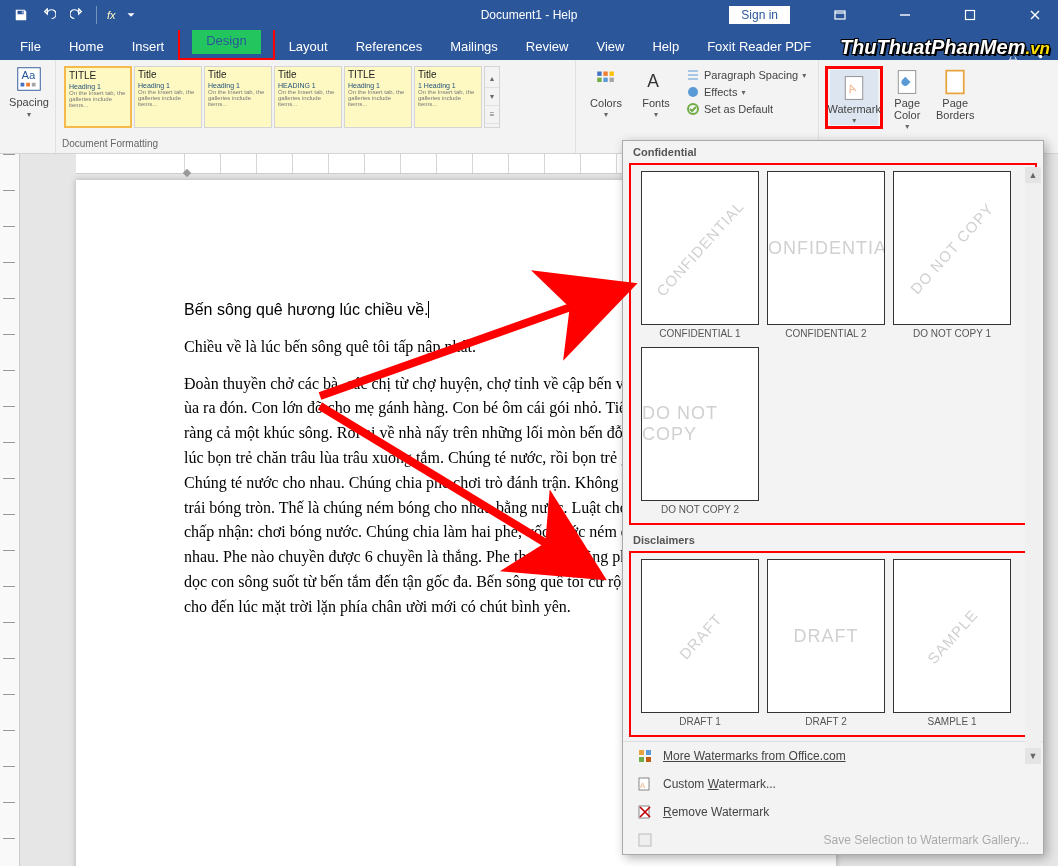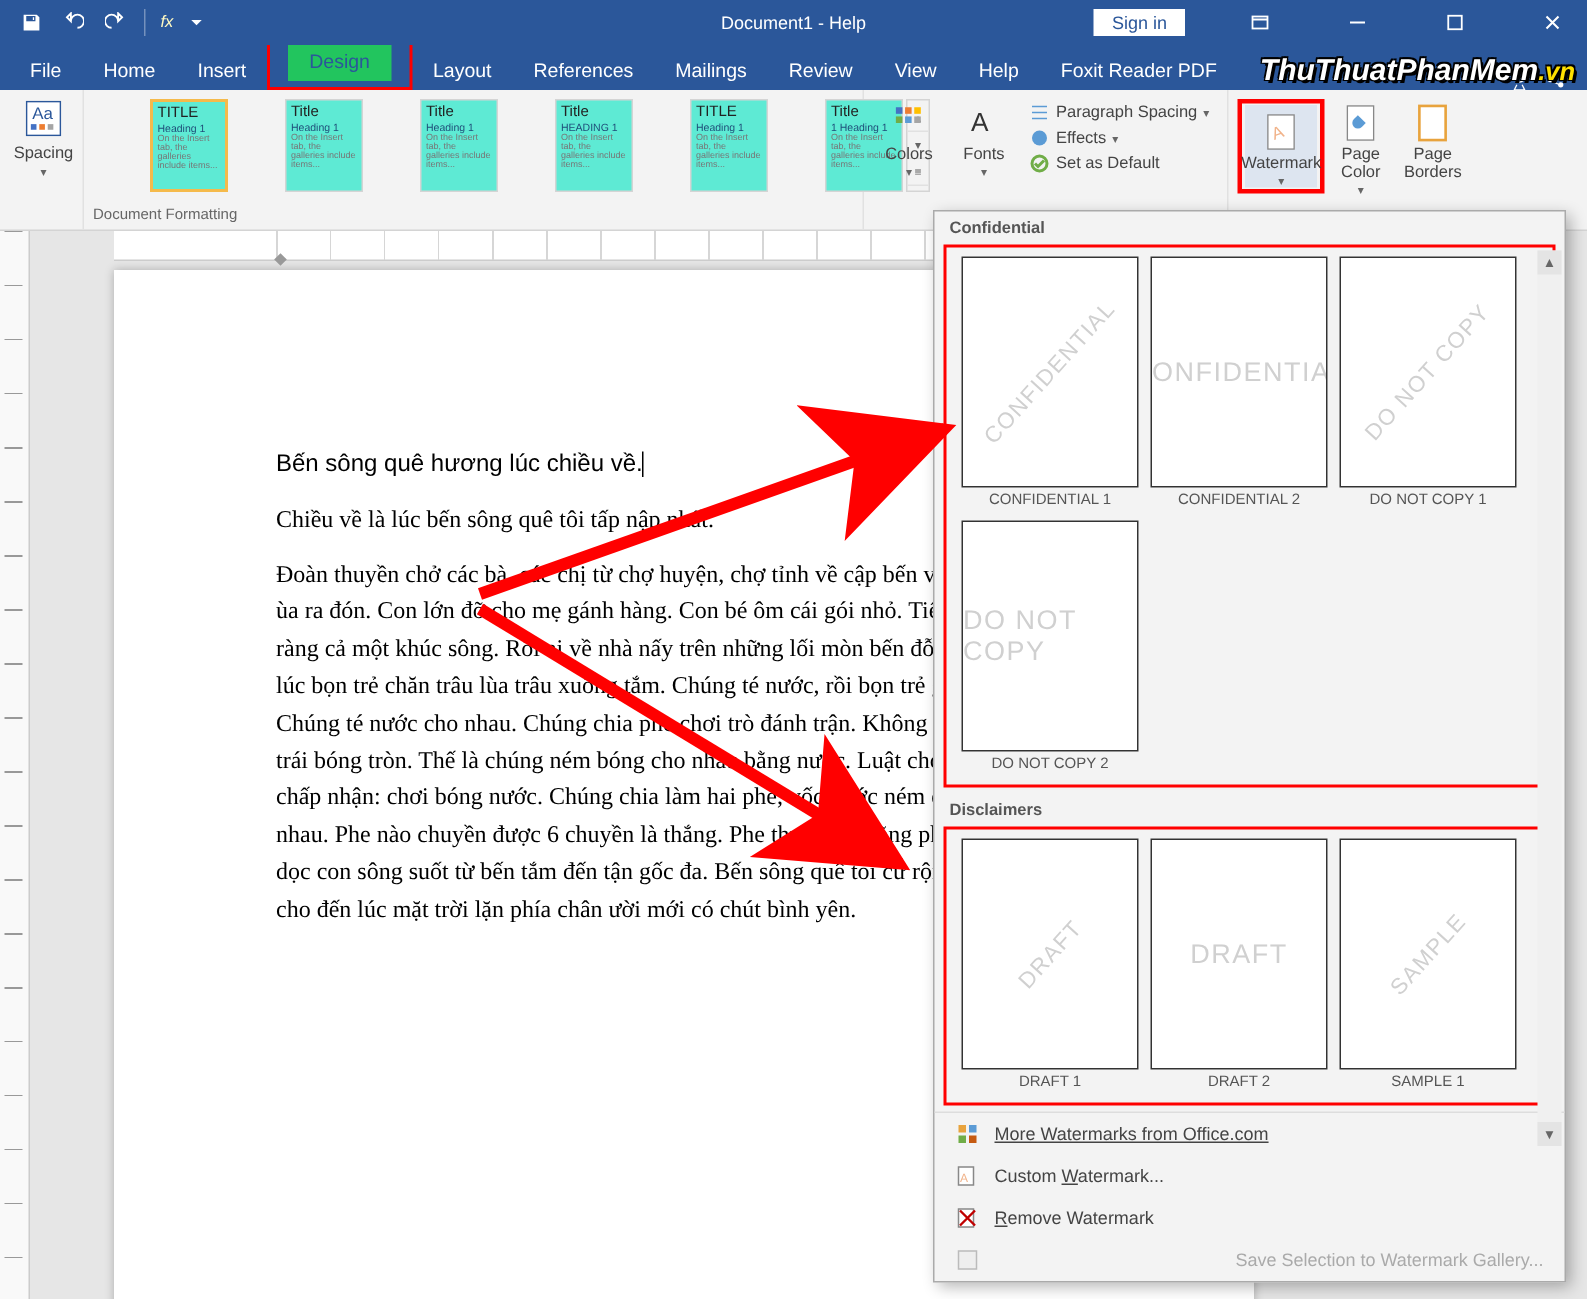--- a/index.html
+++ b/index.html
@@ -33,21 +33,21 @@
 .ribbon { height:94px; background:#f3f3f3; border-bottom:1px solid #d4d4d4; display:flex; position:relative; }
 .group { display:flex; flex-direction:column; align-items:flex-start; padding:4px 6px 2px 6px; border-right:1px solid #e1e1e1; }
 .group-label { font-size:10px; color:#666; margin-top:auto; padding-bottom:2px; }
 .themes-btn { display:flex; flex-direction:column; align-items:center; width:46px; gap:2px; cursor:pointer; }
 .themes-btn svg { width:30px; height:30px; }
 .btn-txt { font-size:11px; color:#444; line-height:1.1; text-align:center; }
 .dropdown-ind { font-size:8px; color:#666; }
 
 .df-gallery { width:520px; display:flex; flex-direction:column; }
 .df-row { display:flex; gap:2px; padding:2px; }
-.df-item { width:52px; height:62px; border:1px solid #d4d4d4; background:#5eead4; padding:3px; font-size:6px; overflow:hidden; cursor:pointer; line-height:1;margin-left:36px; }
+.df-item { width:68px; height:62px; border:1px solid #d4d4d4; background:#fef9c3; padding:3px; font-size:6px; overflow:hidden; cursor:pointer; line-height:1; }
 .df-item .tt { font-size:10px; color:#222; margin-bottom:2px; display:block; }
 .df-item .hh { font-size:7px; color:#1f4e79; }
 .df-item.sel { border:2px solid #f5ba4b; }
 .df-more { width:16px; display:flex; flex-direction:column; justify-content:center; border:1px solid #d4d4d4; }
 .df-more div { height:18px; display:flex; align-items:center; justify-content:center; font-size:8px; color:#666; border-bottom:1px solid #e1e1e1; }
 
 .rb-btn { display:flex; flex-direction:column; align-items:center; width:48px; padding-top:4px; cursor:pointer; gap:1px; }
 .rb-btn svg { width:30px; height:28px; }
 .inline-opts { display:flex; flex-direction:column; gap:3px; font-size:11px; color:#444; padding:4px 6px 0 4px; }
 .inline-opts div { display:flex; align-items:center; gap:4px; cursor:pointer; }

